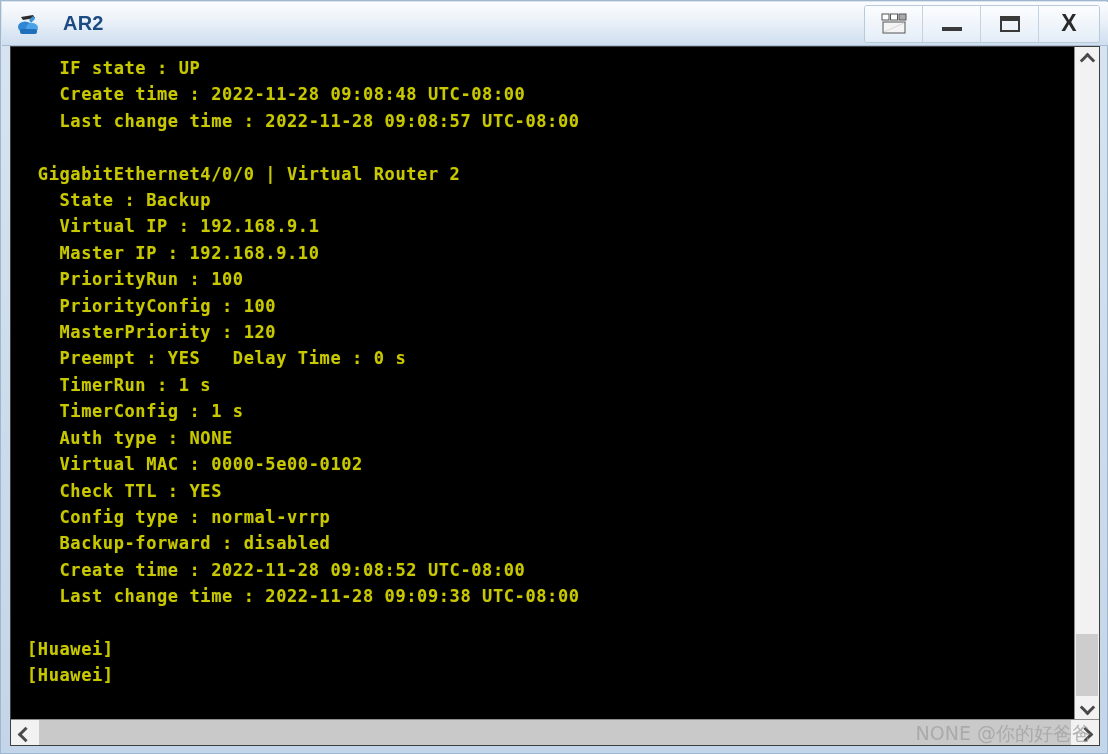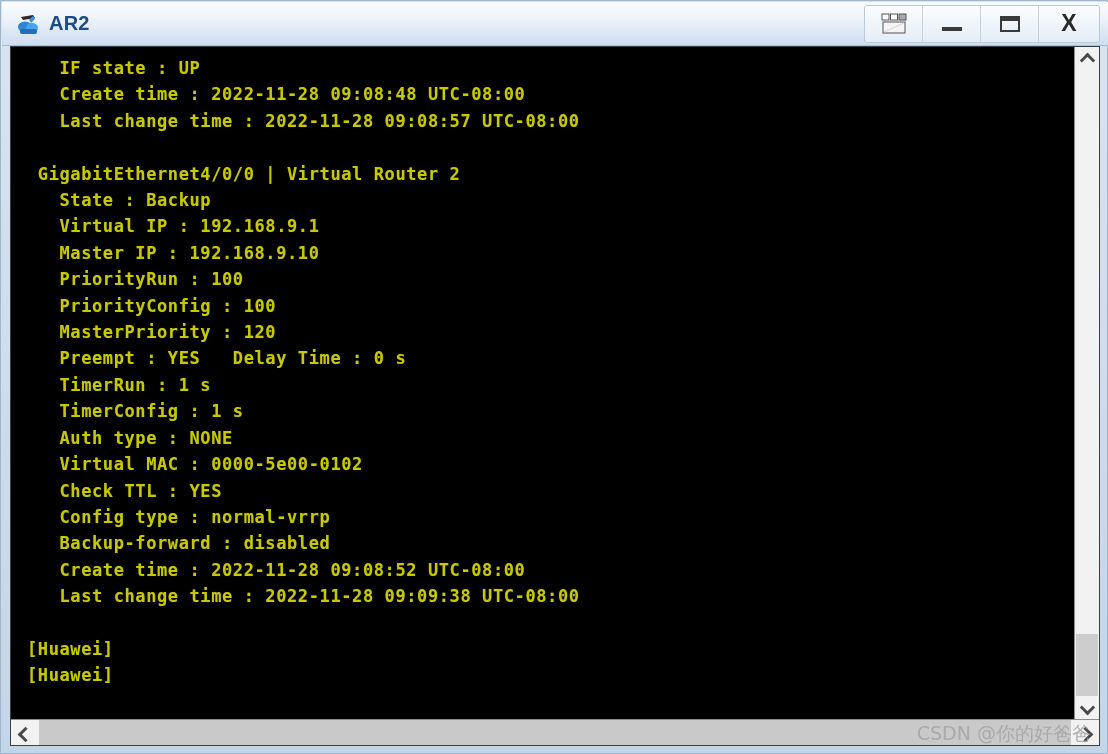--- a/index.html
+++ b/index.html
@@ -19,21 +19,21 @@
   }
 
   
   .titlebar {
     position:absolute; left:1px; top:1px;
     width:1106px; height:44px;
     background:linear-gradient(to bottom,#fbfcfe 0%,#eef3f9 38%,#dce7f4 72%,#cfdef0 100%);
     border-bottom:1px solid #a9bdd2;
     display:flex; align-items:center;
   }
-  .title-left { display:flex; align-items:center; padding-left:14px; gap:7px; }
+  .title-left { display:flex; align-items:center; padding-left:14px; gap:21px; }
   .app-icon { width:26px; height:26px; position:relative; flex:none; }
   .title-text {
     font-size:20px; font-weight:700; color:#1b4b82;
     font-family:"Liberation Sans", sans-serif;
     letter-spacing:0.2px;
   }
   .title-spacer { flex:1; }
   .winbtns {
     display:flex; align-items:center; height:38px;
     margin-right:8px;
@@ -240,15 +240,15 @@
         <span class="chev left"></span>
       </div>
       <div class="htrack"></div>
       <div class="hbtn right">
         <span class="chev right"></span>
       </div>
     </div>
 
   </div>
 
-  <div class="watermark">CSDN @你的好爸爸</div>
+  <div class="watermark">NONE @你的好爸爸</div>
 
 </div>
 
 </body></html>

